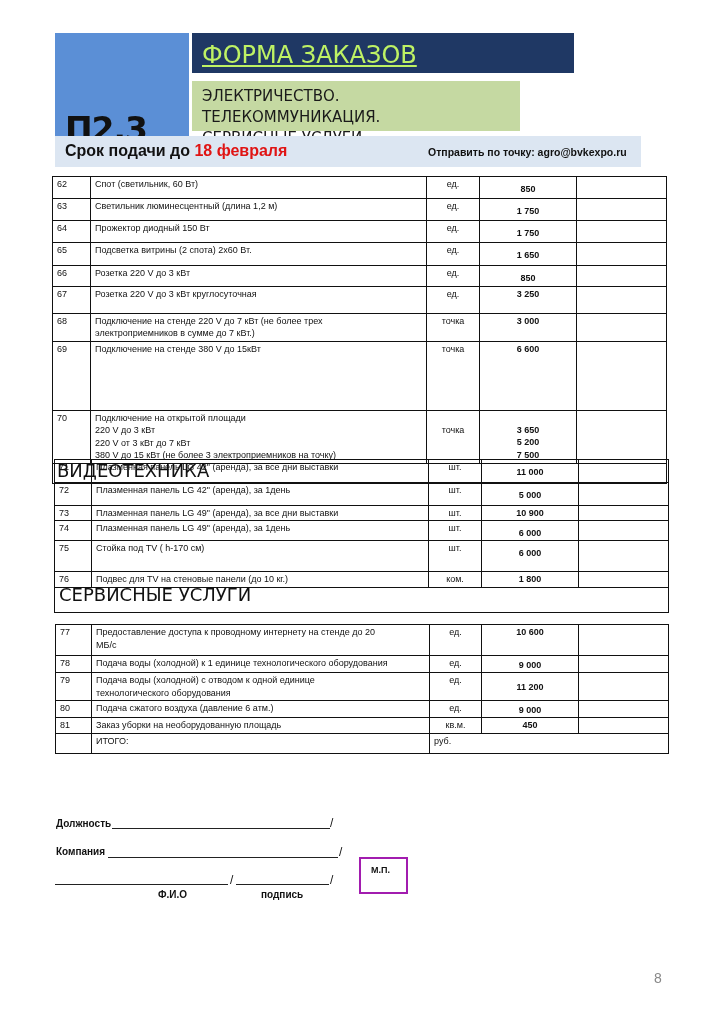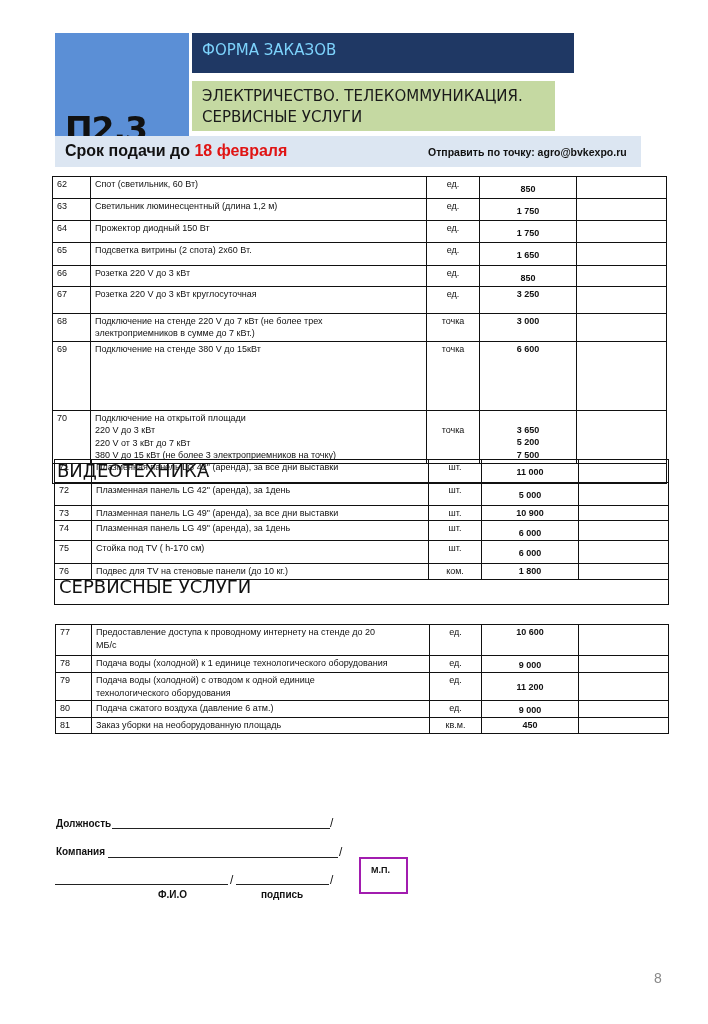--- a/index.html
+++ b/index.html
@@ -4,22 +4,22 @@
 <style>
   html, body { margin:0; padding:0; background:#ffffff; }
   body { width:708px; height:1024px; position:relative; overflow:hidden;
          font-family:"Liberation Sans", sans-serif; color:#111; }
   .abs { position:absolute; }
 
   
   .code-box { left:55px; top:33px; width:134px; height:122px; background:#5b8fd6; }
   .code-box span { position:absolute; left:10px; bottom:6px; font-size:33px; font-weight:bold; color:#111; font-family:"DejaVu Sans", sans-serif; letter-spacing:-1px;}
   .title-bar { left:192px; top:33px; width:382px; height:40px; background:#1f3864; }
-  .title-bar span { position:absolute; left:10px; top:8px; font-size:15px; color:#7dd3fc; font-family:"DejaVu Sans", sans-serif; }
-  .sub-bar { left:192px; top:81px; width:363px; height:50px; background:#c5d9a2; }
+  .title-bar span { position:absolute; left:10px; top:8px; font-size:24px; color:#bef264; font-family:"DejaVu Sans", sans-serif;text-decoration:underline; }
+  .sub-bar { left:192px; top:81px; width:328px; height:50px; background:#c5d9a2; }
   .sub-bar span { position:absolute; left:10px; top:5px; font-size:15px; line-height:21px; color:#1a1a1a; font-family:"DejaVu Sans", sans-serif; }
   .deadline-band { left:55px; top:136px; width:586px; height:31px; background:#dce6f2; }
   .deadline-text { position:absolute; left:10px; top:6px; font-size:16px; font-weight:bold; color:#111; }
   .deadline-date { color:#e01414; }
   .email-text { position:absolute; left:373px; top:10px; font-size:10.5px; font-weight:bold; color:#111; }
 
   
   table.grid { position:absolute; border-collapse:collapse; table-layout:fixed; font-size:9px; font-family:"Liberation Sans", sans-serif; }
   table.grid td { border:1.6px solid #111; vertical-align:top; padding:1px 4px; line-height:12px; }
   td.num { padding-left:6px; }
@@ -208,21 +208,21 @@
         <td class="price">10 900</td>
         <td></td>
       </tr>
       <tr style="height: 20px;">
         <td class="num">74</td>
         <td>Плазменная панель LG 49" (аренда), за 1день</td>
         <td class="unit">шт.</td>
         <td class="price" style="padding-top: 6px;">6 000</td>
         <td></td>
       </tr>
-      <tr style="height: 23px;">
+      <tr style="height: 31px;">
         <td class="num">75</td>
         <td>Стойка под  TV ( h-170 см)</td>
         <td class="unit">шт.</td>
         <td class="price" style="padding-top: 6px;">6 000</td>
         <td></td>
       </tr>
       <tr style="height: 16px;">
         <td class="num">76</td>
         <td>Подвес для TV на стеновые панели (до 10 кг.)</td>
         <td class="unit">ком.</td>
@@ -284,20 +284,25 @@
       </tr>
       <tr style="height: 16px;">
         <td class="num">81</td>
         <td class="multiline">
           <div>Заказ уборки на необорудованную площадь</div>
         </td>
         <td class="unit">кв.м.</td>
         <td class="price">450</td>
         <td></td>
       </tr>
+      <tr style="height: 20px;">
+        <td></td>
+        <td>ИТОГО:</td>
+        <td colspan="3">руб.</td>
+      </tr>
     </tbody>
 </table>
 
 <div class="abs sig-label" style="left:56px; top:818px;">Должность</div>
 <div class="line" style="left:112px; top:828px; width:218px;"></div>
 <div class="slash" style="left:330px; top:816px;">/</div>
 
 <div class="abs sig-label" style="left:56px; top:846px;">Компания</div>
 <div class="line" style="left:108px; top:857px; width:230px;"></div>
 <div class="slash" style="left:339px; top:845px;">/</div>

